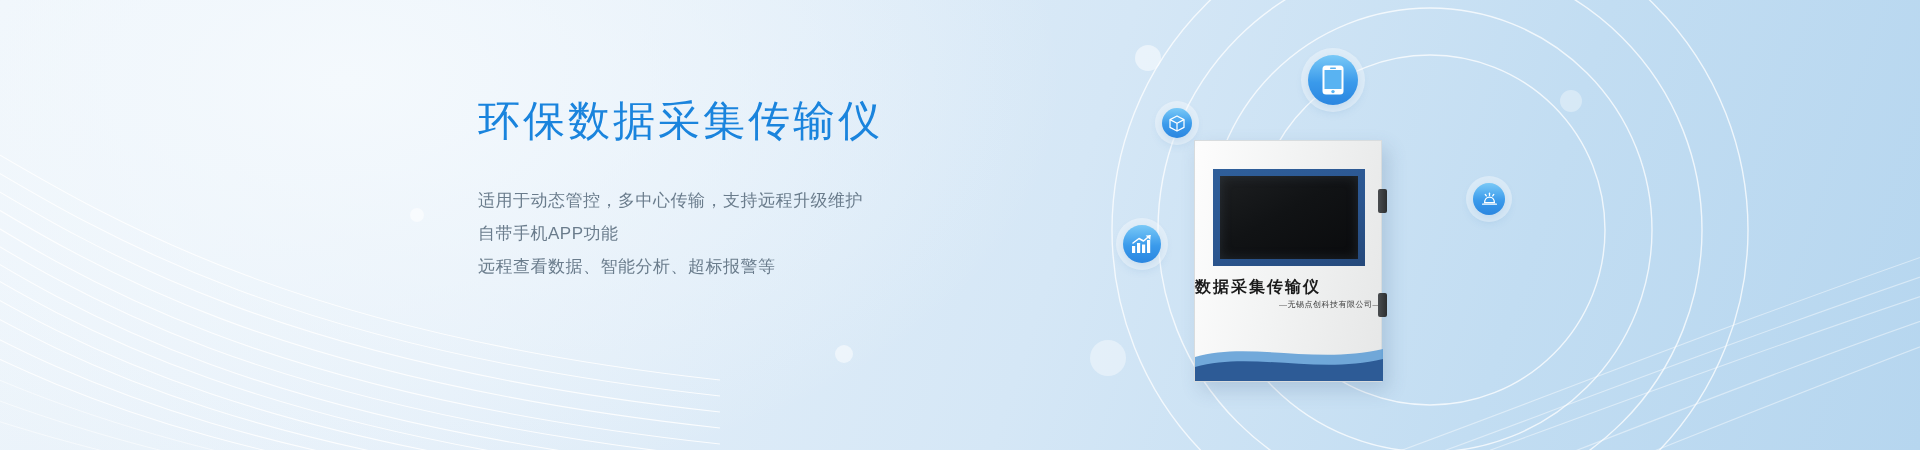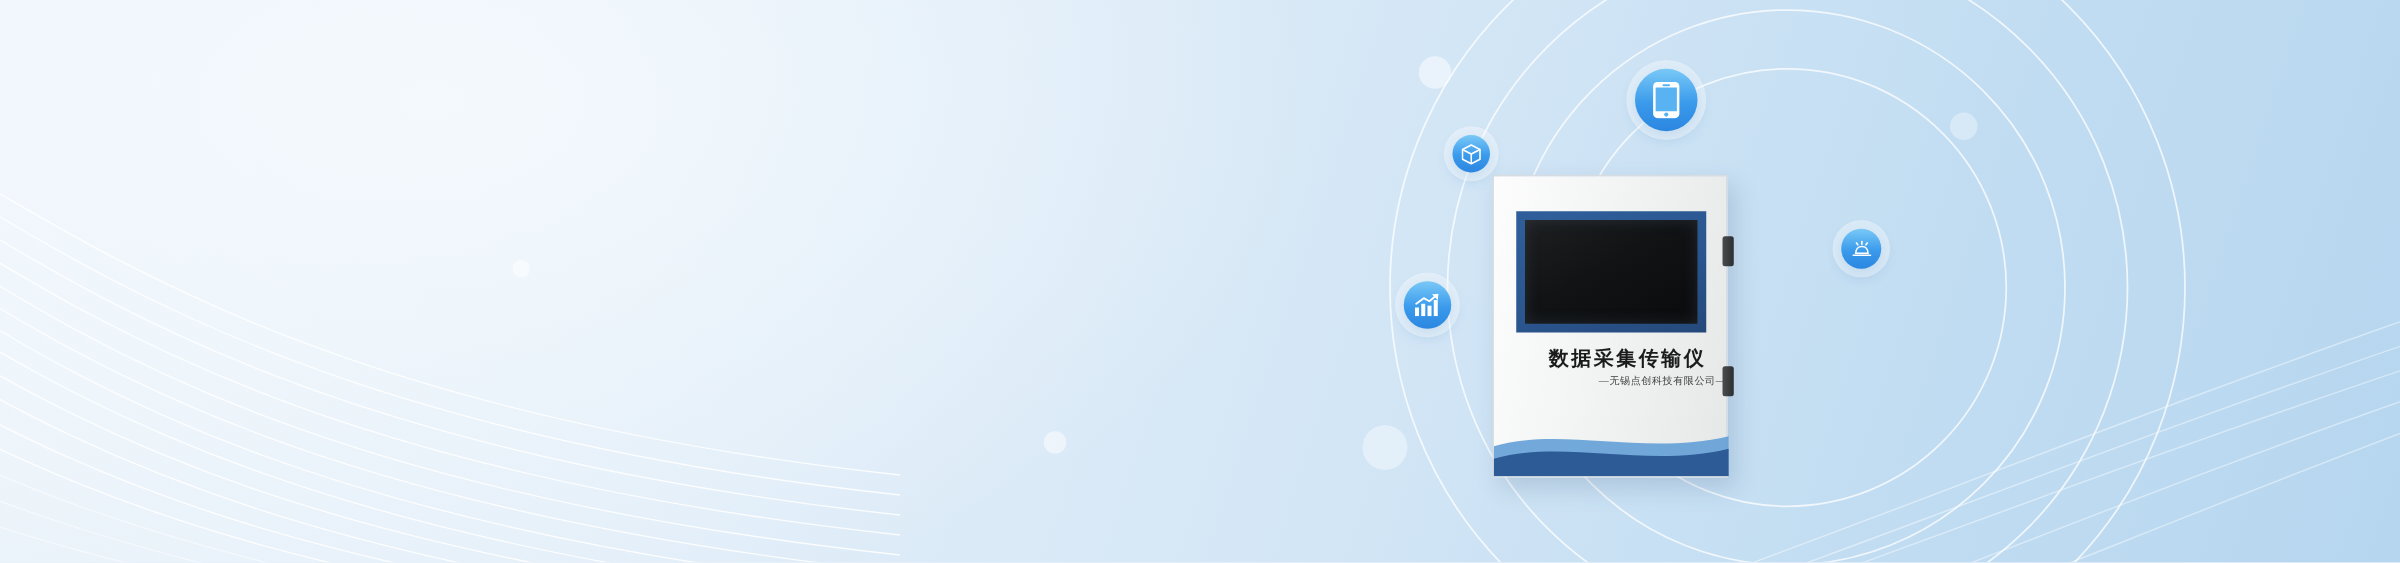--- a/index.html
+++ b/index.html
@@ -56,21 +56,21 @@
     position:absolute; left:18px; top:28px; width:152px; height:97px;
     background:linear-gradient(160deg,#2f5f9b 0%,#2b5690 55%,#25497b 100%);
     padding:7px;
   }
   .dev-screen {
     width:100%; height:100%;
     background:linear-gradient(150deg,#1d1f21 0%,#111315 45%,#0a0b0d 100%);
     box-shadow:inset 0 0 12px rgba(90,110,130,.25);
   }
   .dev-title {
-    position:absolute; left:0; right:16px; top:136px; text-align:right;
+    position:absolute; left:0; right:0; top:136px; text-align:left;
     font-family:"Liberation Serif","DejaVu Serif",serif;
     font-size:16px; font-weight:700; letter-spacing:2px; color:#1b1b1b;
   }
   .dev-sub {
     position:absolute; left:0; right:0; top:158px; text-align:right;
     font-family:"Liberation Serif","DejaVu Serif",serif;
     font-size:8px; letter-spacing:.5px; color:#3d3d3d;
   }
   .dev-wave { position:absolute; left:0; bottom:0; width:188px; height:46px; }
   .dev-hinge {
@@ -139,20 +139,28 @@
       <circle cx="350" cy="350" r="318"></circle>
     </g>
   </svg>
 
   <span class="bokeh bk1"></span>
   <span class="bokeh bk2"></span>
   <span class="bokeh bk3"></span>
   <span class="bokeh bk4"></span>
   <span class="bokeh bk5"></span>
 
+  <div class="copy">
+    <div class="title">环保数据采集传输仪</div>
+    <div class="sublist">
+      <div class="subline">适用于动态管控，多中心传输，支持远程升级维护</div>
+      <div class="subline">自带手机APP功能</div>
+      <div class="subline">远程查看数据、智能分析、超标报警等</div>
+    </div>
+  </div>
 
   <div class="device-stage">
     <div class="device">
       <div class="dev-bezel">
         <div class="dev-screen"></div>
       </div>
       <div class="dev-title">数据采集传输仪</div>
       <div class="dev-sub">—无锡点创科技有限公司—</div>
       <svg class="dev-wave" viewBox="0 0 188 46" preserveAspectRatio="none">
         <path d="M0,22 C54,6 120,30 188,14 L188,46 L0,46 Z" fill="#5b9bd5" opacity="0.85"></path>

